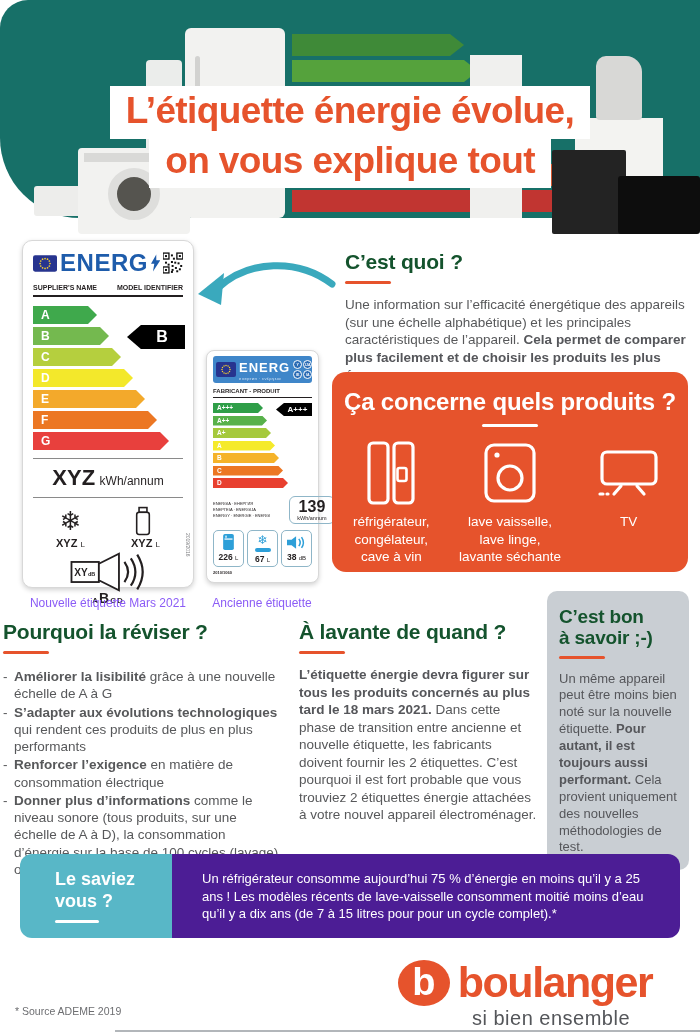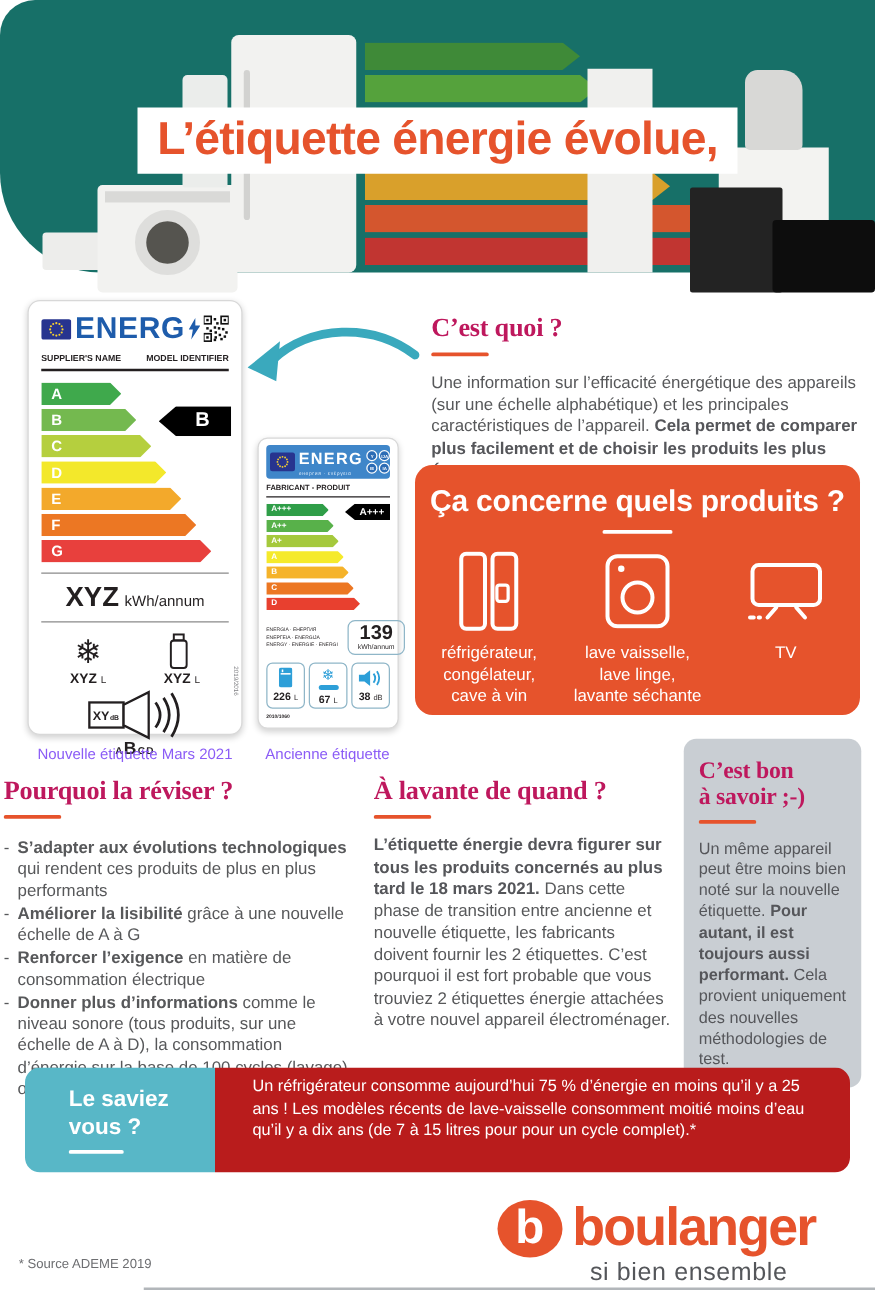--- a/index.html
+++ b/index.html
@@ -29,21 +29,21 @@
   .a-tv { left:618px; top:176px; width:82px; height:58px; background:#0d0d0d; border-radius:3px; }
   .a-tray { left:34px; top:186px; width:72px; height:30px; background:#ededeb; border-radius:3px; }
   .chev-stack { position:absolute; left:292px; top:34px; }
   .chev { height:22px; margin-bottom:4px;
     clip-path:polygon(0 0, calc(100% - 14px) 0, 100% 50%, calc(100% - 14px) 100%, 0 100%); }
   .title-wrap { position:absolute; left:0; top:86px; width:700px; text-align:center; z-index:5; }
   .title-line { display:inline-block; background:#fff; color:#e6532c; font-weight:800;
     font-size:37px; line-height:1.1; letter-spacing:-0.6px; padding:5px 16px 7px; }
   .title-line.l2 { margin-top:-3px; }
   
-  .h-orange { color:#be185d; font-weight:800; font-size:21px; letter-spacing:-0.2px;font-family:Liberation Serif, serif; }
+  .h-orange { color:#14532d; font-weight:800; font-size:21px; letter-spacing:-0.2px; }
   .rule { width:46px; height:3px; background:#e6532c; border-radius:2px; margin-top:7px; }
   .body-txt { font-size:13.5px; line-height:1.3; color:#57585a; }
   .body-txt b { color:#55565a; }
   
   .label-new { position:absolute; left:22px; top:240px; width:172px; height:348px;
     background:#fff; border:1px solid #d8d8d8; border-radius:10px;
     box-shadow:0 2px 5px rgba(0,0,0,.18); padding:8px 10px 6px; }
   .ln-head { display:flex; align-items:center; gap:3px; }
   .ln-energ { color:#1e5cab; font-weight:800; font-size:24px; letter-spacing:0.5px; }
   .ln-qr { margin-left:auto; }
@@ -87,21 +87,21 @@
     color:#fff; font-size:3.5px; font-weight:700; display:flex; align-items:center; justify-content:center; }
   .lo-maker { font-size:6px; font-weight:700; color:#231f20; margin-top:5px;
     border-bottom:1px solid #231f20; padding-bottom:3px; }
   .lo-scale { position:relative; margin-top:5px; height:88px; }
   .lo-row { height:10px; line-height:10px; color:#fff; font-size:6.5px; font-weight:800;
     padding-left:4px; margin-bottom:2.5px;
     clip-path:polygon(0 0, calc(100% - 5px) 0, 100% 50%, calc(100% - 5px) 100%, 0 100%); }
   .lo-rating { position:absolute; right:0; top:0; width:36px; height:13px; background:#000;
     color:#fff; font-size:8px; font-weight:800; line-height:13px; text-align:center; padding-left:7px;
     clip-path:polygon(0 50%, 22% 0, 100% 0, 100% 100%, 22% 100%); }
-  .lo-mid { display:flex; align-items:center; gap:8px; margin-top:5px; }
+  .lo-mid { display:flex; align-items:center; gap:19px; margin-top:5px; }
   .lo-langs { font-size:4px; color:#231f20; line-height:1.5; white-space:nowrap; }
   .lo-kwhbox { margin-left:auto; border:1px solid #8fb6c8; border-radius:6px; text-align:center;
     padding:2px 7px; color:#231f20; }
   .lo-kwhbox .v { font-size:16px; font-weight:800; line-height:1; }
   .lo-kwhbox .u { font-size:5.5px; }
   .lo-boxes { display:flex; gap:3px; margin-top:6px; }
   .lo-box { flex:1; border:1px solid #8fb6c8; border-radius:5px; text-align:center;
     padding:3px 1px 2px; color:#231f20; }
   .lo-box .flake { color:#2d9fd8; font-size:12px; line-height:13px; }
   .lo-box .pill { width:16px; height:4px; background:#2d9fd8; border-radius:2px; margin:1px auto 0; }
@@ -132,21 +132,21 @@
   .good { position:absolute; left:547px; top:591px; width:142px; min-height:250px;
     background:#c9ced3; border-radius:10px; padding:15px 12px 14px; }
   .good .h-orange { font-size:19px; line-height:1.12; }
   .good p { font-size:13px; line-height:1.3; color:#55565a; margin-top:12px; }
   
   .saviez { position:absolute; left:20px; top:854px; width:660px; height:84px;
     border-radius:12px; overflow:hidden; display:flex; color:#fff; }
   .saviez-left { width:152px; background:#58b7c7; padding:15px 0 0 35px; }
   .saviez-left .h { font-size:18px; font-weight:800; line-height:1.2; }
   .saviez-left .wrule { width:44px; height:3px; background:#fff; border-radius:2px; margin-top:8px; }
-  .saviez-right { flex:1; background:#b91c1c; padding:6px 24px 0 30px; }
+  .saviez-right { flex:1; background:#4c1d95; padding:16px 24px 0 30px; }
   .saviez-right p { font-size:13px; line-height:1.35; font-weight:500; }
   
   .source { position:absolute; left:15px; top:1005px; font-size:10.5px; color:#6d6e71; }
   .logo { position:absolute; right:10px; top:958px; width:330px; text-align:center; }
   .logo-row { display:inline-flex; align-items:center; gap:8px; }
   .logo-mark { width:52px; height:46px; background:#e6532c; border-radius:50%;
     color:#fff; font-weight:800; font-size:38px; line-height:44px; text-align:center; }
   .logo-word { color:#e6532c; font-weight:800; font-size:43px; letter-spacing:-1.5px; }
   .logo-tag { font-size:20px; color:#54565a; margin-top:0; margin-left:52px; letter-spacing:0.5px; }
   .bottom-line { position:absolute; left:115px; right:0; bottom:1px; height:2px; background:#b2b6ba; }
@@ -178,20 +178,21 @@
       <div class="chev" style="width:274px;background:#d4562e"></div>
       <div class="chev" style="width:300px;background:#c13531"></div>
     </div>
     <div class="appl a-shelf"></div>
     <div class="appl a-mixerbase"></div>
     <div class="appl a-mixer"></div>
     <div class="appl a-oven"></div>
     <div class="appl a-tv"></div>
     <div class="title-wrap">
       <span class="title-line">L’étiquette énergie évolue,</span><br>
+      <span class="title-line l2">on vous explique tout</span>
     </div>
   </div>
 
   <div class="label-new">
     <div class="ln-head">
       <svg width="34" height="23" viewBox="0 0 34 23">
         <rect x="0" y="0" width="34" height="23" rx="3" fill="#27348f"></rect>
         <g fill="#f8d12e">
           <circle cx="24" cy="11.5" r="1.2"></circle>
             <circle cx="23.1" cy="15" r="1.2"></circle>
@@ -421,22 +422,22 @@
         </div>
         <div class="prod-label">TV</div>
       </div>
     </div>
   </div>
 
   <div class="why">
     <div class="h-orange">Pourquoi la réviser ?</div>
     <div class="rule"></div>
     <ul>
+      <li><b>Améliorer la lisibilité</b><span> grâce à une nouvelle échelle de A à G</span></li>
       <li><b>S’adapter aux évolutions technologiques</b><span> qui rendent ces produits de plus en plus performants</span></li>
-      <li><b>Améliorer la lisibilité</b><span> grâce à une nouvelle échelle de A à G</span></li>
       <li><b>Renforcer l’exigence</b><span> en matière de consommation électrique</span></li>
       <li><b>Donner plus d’informations</b><span> comme le niveau sonore (tous produits, sur une échelle de A à D), la consommation d’énergie sur la base de 100 cycles (lavage) ou la durée du cycle de référence (lavage)</span></li>
     </ul>
   </div>
 
   <div class="when">
     <div class="h-orange">À lavante de quand ?</div>
     <div class="rule"></div>
     <p class="body-txt">
       <b>L’étiquette énergie devra figurer sur tous les produits concernés au plus tard le 18 mars 2021.</b>

